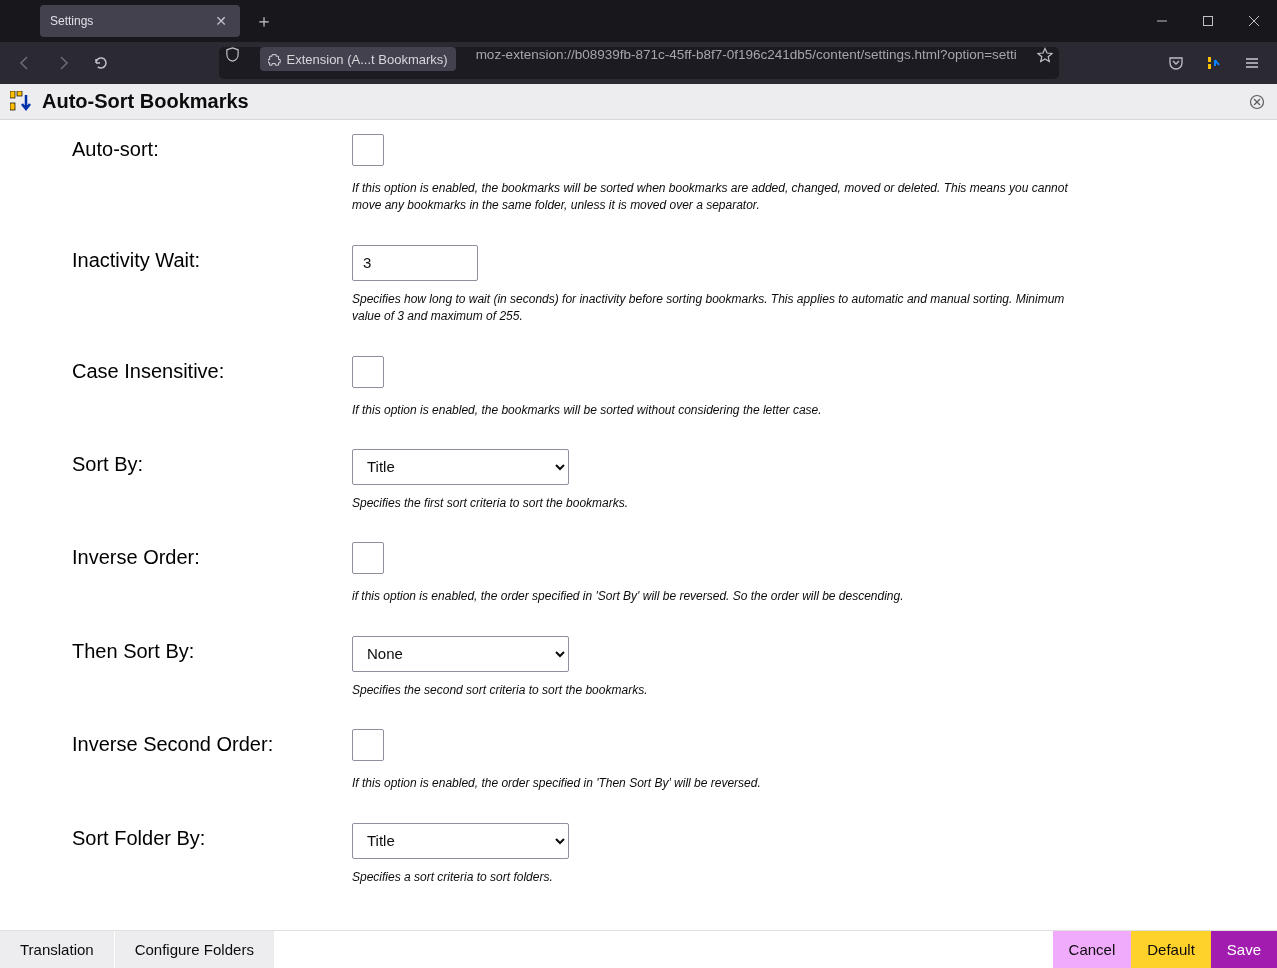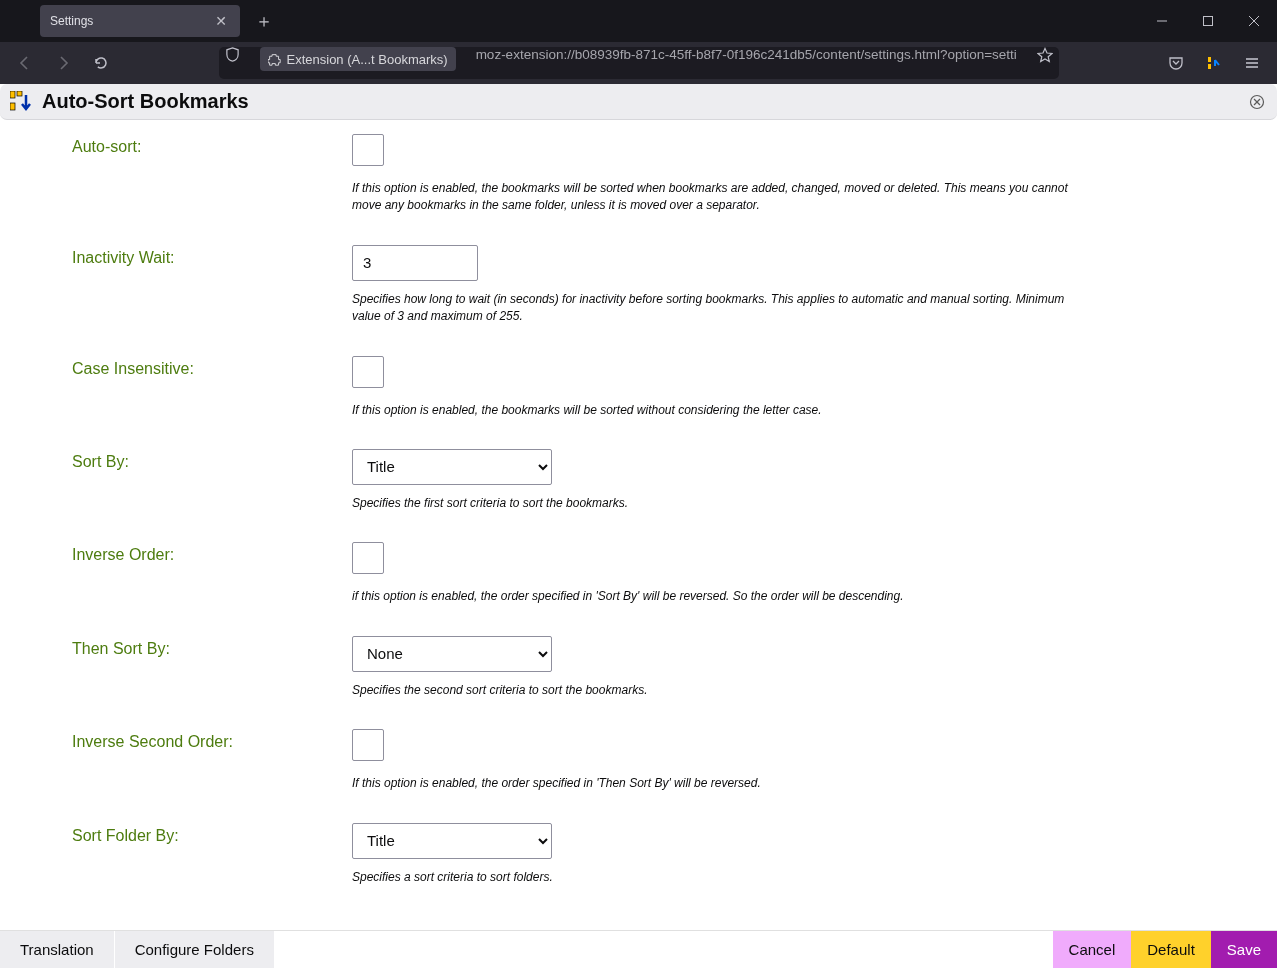--- a/index.html
+++ b/index.html
@@ -20,35 +20,35 @@
   .navbar { background: #2b2a33; display: flex; align-items: center; height: 42px; padding: 0 8px; gap: 4px; }
   .nav-btn { width: 34px; height: 34px; display: flex; align-items: center; justify-content: center; color: #bfbfc9; border-radius: 4px; }
   .nav-btn.disabled { color: #6a6a72; }
   .urlbar-wrap { flex: 1; display: flex; justify-content: center; }
   .urlbar { display: flex; align-items: flex-start; background: #1c1b22; border-radius: 5px; height: 32px; padding: 0 6px; gap: 20px; width: 840px; }
   .id-pill { background: #42414d; color: #d7d7db; border-radius: 4px; display: flex; align-items: center; height: 24px; padding: 0 8px; gap: 6px; font-size: 13px; }
   .url-text { color: #a6a6ad; font-size: 13.5px; white-space: nowrap; overflow: hidden; flex: 1; }
   .right-btns { display: flex; gap: 4px; align-items: center; }
 
   
-  .page-header { background: #ededf0; display: flex; align-items: center; padding: 6px 10px; border-bottom: 1px solid #d7d7db; border-radius: 7px; }
+  .page-header { background: #ededf0; display: flex; align-items: center; padding: 6px 10px; border-bottom: 1px solid #d7d7db; }
   .ext-icon { width: 22px; height: 22px; margin-right: 10px; }
   .page-title { font-weight: 700; font-size: 20px; color: #0c0c0d; }
   .page-close { margin-left: auto; color: #5b5b5b; width: 20px; height: 20px; display:flex; align-items:center; justify-content:center; }
 
   
   .settings-scroll { flex: 1; overflow-y: scroll; background: #fff; padding: 14px 0 30px 0; }
   .row { display: flex; padding: 0 0 0 72px; margin-bottom: 6px; }
-  .row-label { width: 280px; font-size: 16px; color: #4d7c0f; padding-top: 4px; }
+  .row-label { width: 280px; font-size: 20px; color: #000000; padding-top: 4px; }
   .row-ctrl { flex: 1; max-width: 740px; }
   .chk { width: 32px; height: 32px; border: 1px solid #8f8f9d; border-radius: 2px; background: #fff; display:inline-block; cursor:pointer; }
   .row-desc { font-style: italic; color: #0c0c0d; font-size: 12px; margin-top: 10px; line-height: 1.45; }
   .row + .row { margin-top: 30px; }
   .num-input { width: 126px; height: 36px; border: 1px solid #8f8f9d; border-radius: 2px; padding: 0 10px; font-size: 15px; color: #0c0c0d; }
-  .sel { width: 200px; height: 36px; border: 1px solid #8f8f9d; border-radius: 2px; padding: 0 10px; font-size: 15px; color: #0c0c0d; background: #fff; }
+  .sel { width: 217px; height: 36px; border: 1px solid #8f8f9d; border-radius: 2px; padding: 0 10px; font-size: 15px; color: #0c0c0d; background: #fff; }
 
   
   .footer { display: flex; align-items: stretch; background: #fff; border-top: 1px solid #e0e0e0; height: 38px; }
   .ftab { background: #ededf0; padding: 0 20px; display: flex; align-items: center; font-size: 15px; color: #0c0c0d; border-right: 1px solid #fff; cursor: pointer; }
   .spacer { flex: 1; }
   .fbtn { padding: 0 16px; display:flex; align-items:center; font-size: 15px; cursor:pointer; }
   .fbtn.cancel { background: #f0abfc; color: #0c0c0d; }
   .fbtn.default { background: #ffd12b; color: #0c0c0d; }
   .fbtn.save { background: #a21caf; color: #fff; }
 

